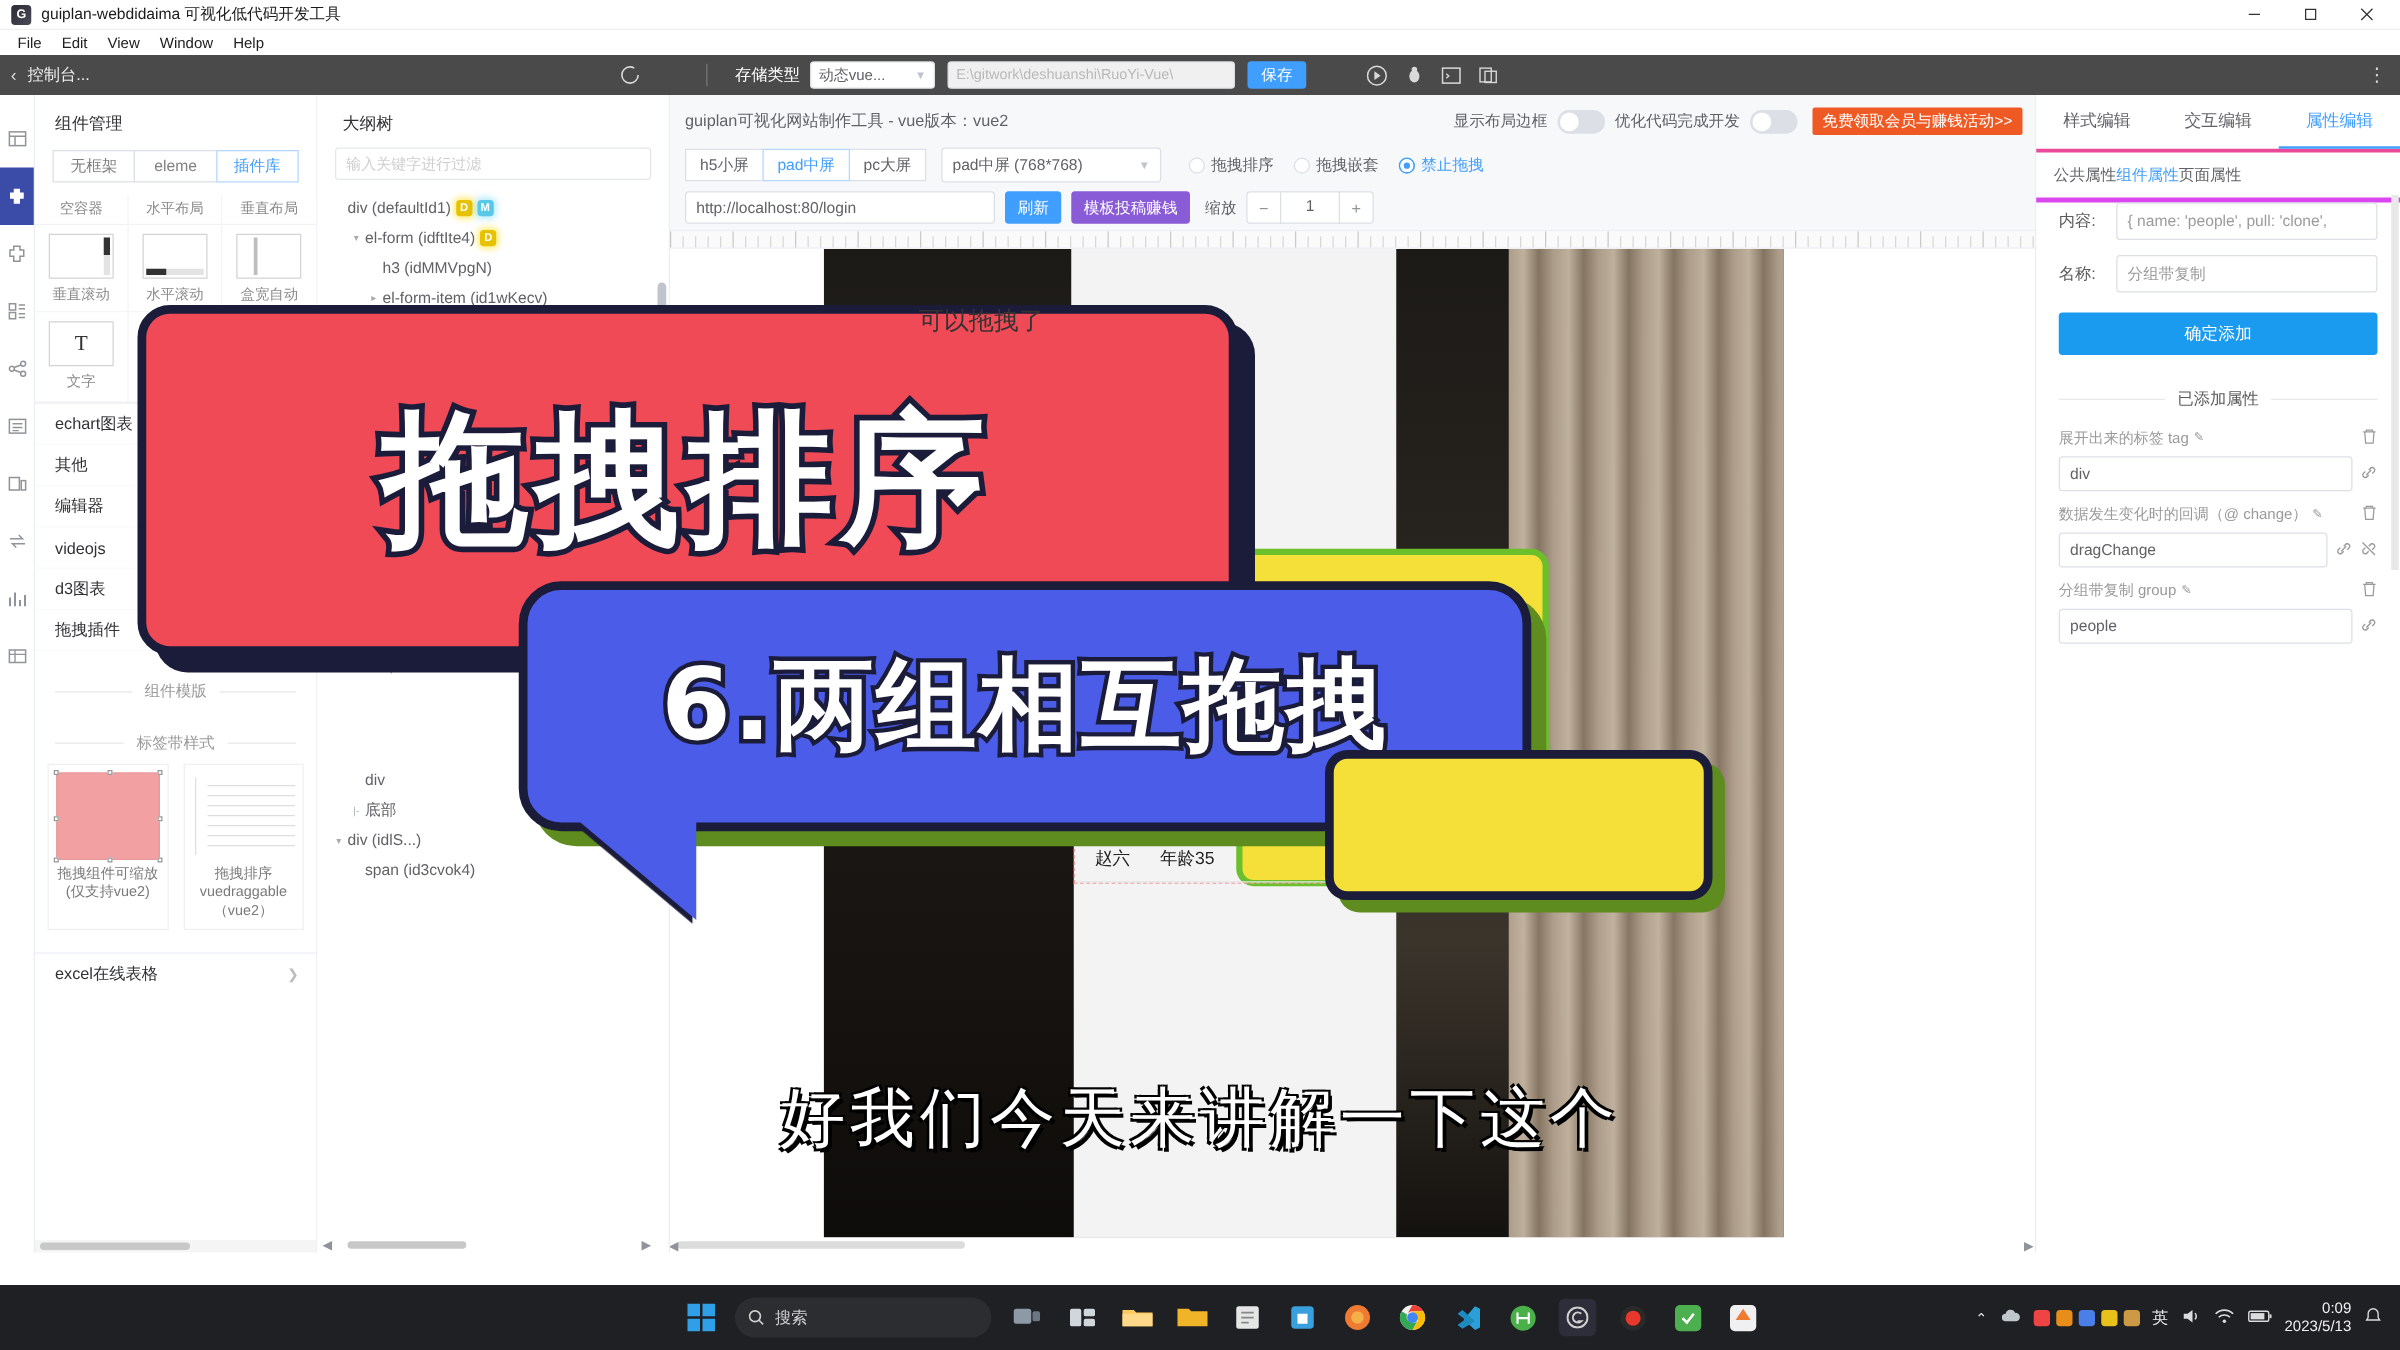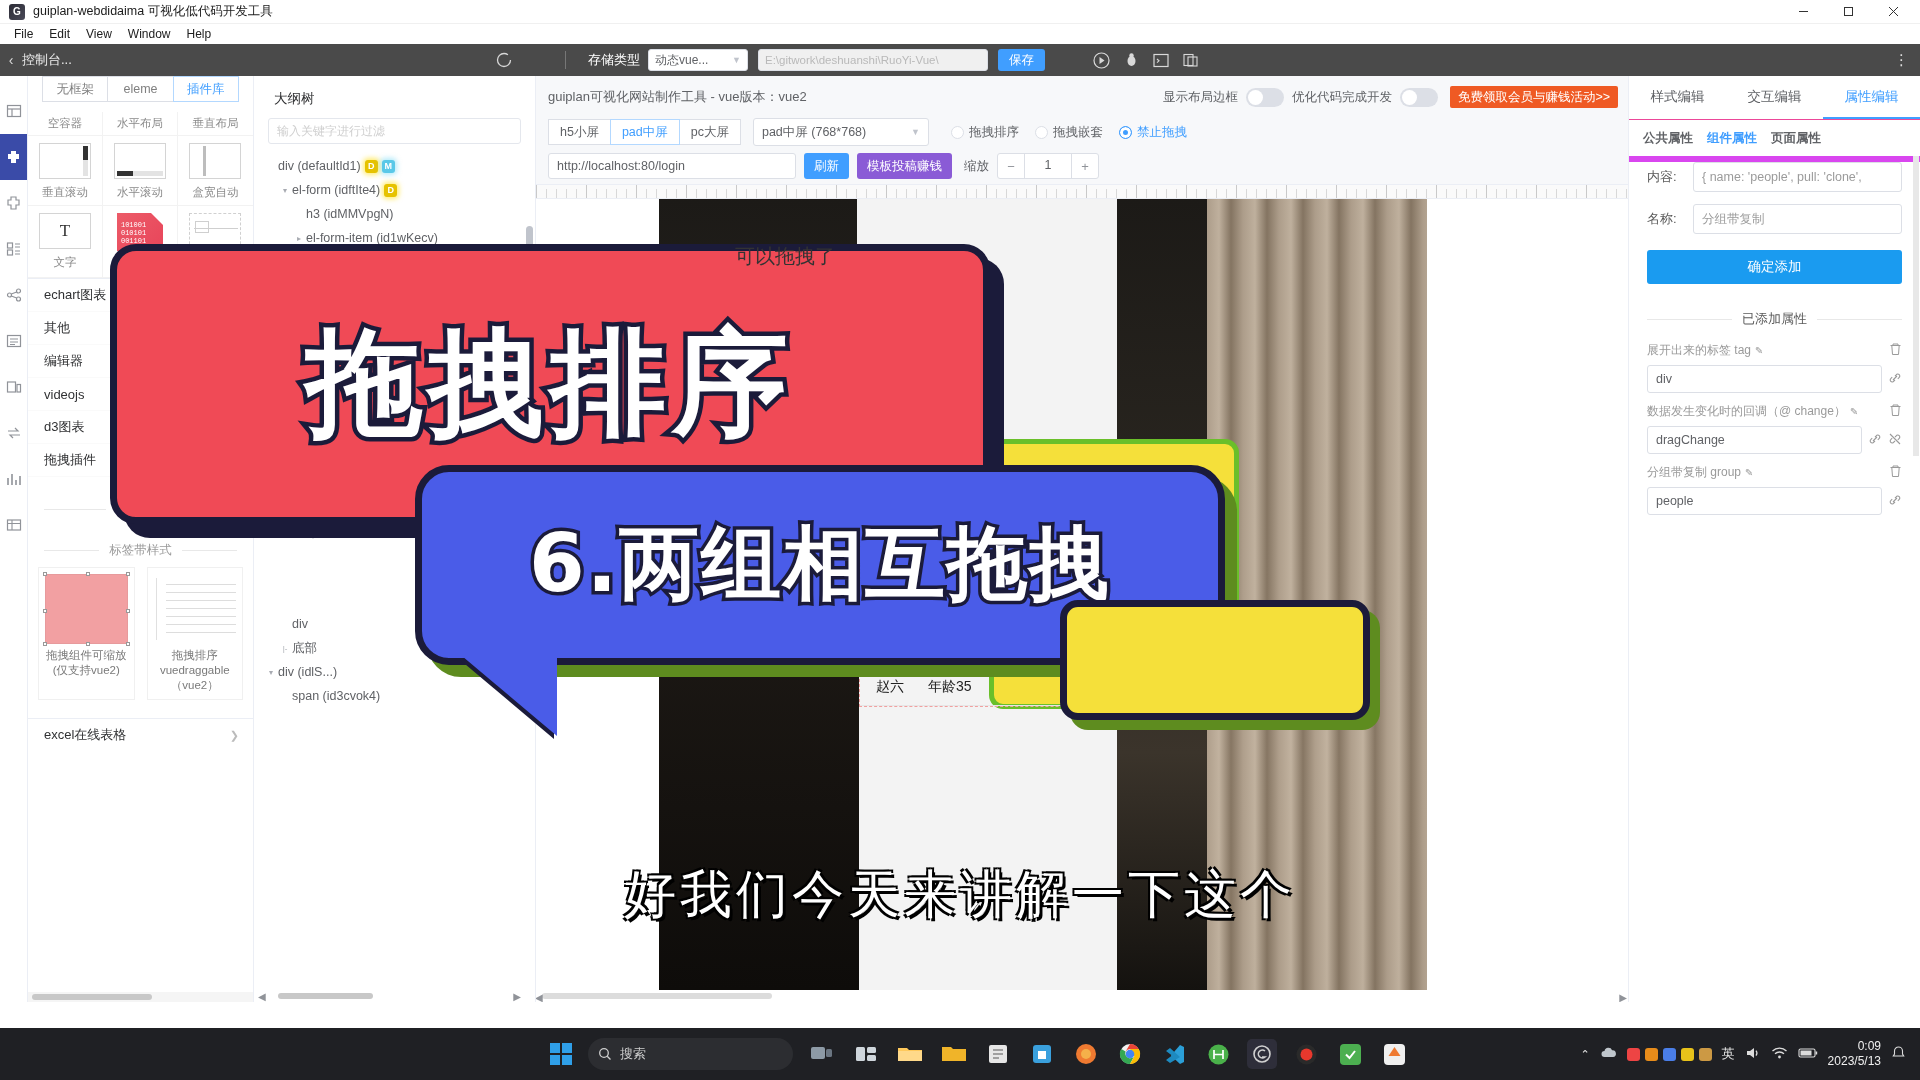--- a/index.html
+++ b/index.html
@@ -284,24 +284,24 @@
     position: absolute; left: 735px; top: 243px; font-size: 20px; color: #333;
   }
   .subtitle {
     position: absolute; left: 0; right: 0; bottom: 80px; text-align: center;
     font-size: 52px; color: #fff; font-weight: normal;
     text-shadow: 3px 3px 0 #000, -2px -2px 0 #000, 2px -2px 0 #000, -2px 2px 0 #000;
     letter-spacing: 4px;
   }
   
   .right-panel { width: 292px; flex: none; background: #fff; border-left: 1px solid #ebeef5; position: relative; }
-  .rp-tabs { display: flex; border-bottom: 1px solid #ec4899; }
+  .rp-tabs { display: flex; border-bottom: 3px solid #ec4899; }
   .rp-tab { flex: 1; text-align: center; font-size: 13.5px; color: #606266; padding: 12px 0 11px 0; }
   .rp-tab.active { color: #409eff; border-bottom: 2px solid #409eff; }
-  .rp-subtabs { display: flex; gap: 14px; padding: 10px 14px 9px 14px; border-bottom: 6px solid #d946ef; font-weight: bold; }
+  .rp-subtabs { display: flex; padding: 10px 14px 9px 14px; border-bottom: 4px solid #d946ef; }
   .rp-subtab { font-size: 12.5px; color: #606266; }
   .rp-subtab.active { color: #409eff; }
   .rp-sect {
     display: flex; align-items: center; gap: 10px; padding: 18px 18px 14px 18px;
     color: #5a5a5a; font-size: 13px;
   }
   .rp-sect::before, .rp-sect::after { content: ""; height: 1px; background: #e8e8e8; flex: 1; }
   .frm-row { display: flex; align-items: center; padding: 0 18px 12px 18px; }
   .frm-lbl { width: 46px; font-size: 13px; color: #5a5a5a; flex: none; }
   .frm-inp {
@@ -485,20 +485,21 @@
     </div>
     <div class="ri">
       <svg width="16" height="16" viewBox="0 0 16 16">
           <rect x="1.5" y="3" width="13" height="10" fill="none" stroke="currentColor" stroke-width="1.2"></rect>
           <path d="M1.5 6.5h13M6 3v10" stroke="currentColor" stroke-width="1.1"></path>
         </svg>
     </div>
   </div>
 
   <div class="comp-panel">
+    <div class="cp-title">组件管理</div>
     <div class="cp-tabs">
       <div class="cp-tab">无框架</div>
       <div class="cp-tab">eleme</div>
       <div class="cp-tab active">插件库</div>
     </div>
     <div class="cp-grid">
       <div class="cp-cell" style="padding:4px 0 5px 0">
         <div class="cl">空容器</div>
       </div>
       <div class="cp-cell" style="padding:4px 0 5px 0">

